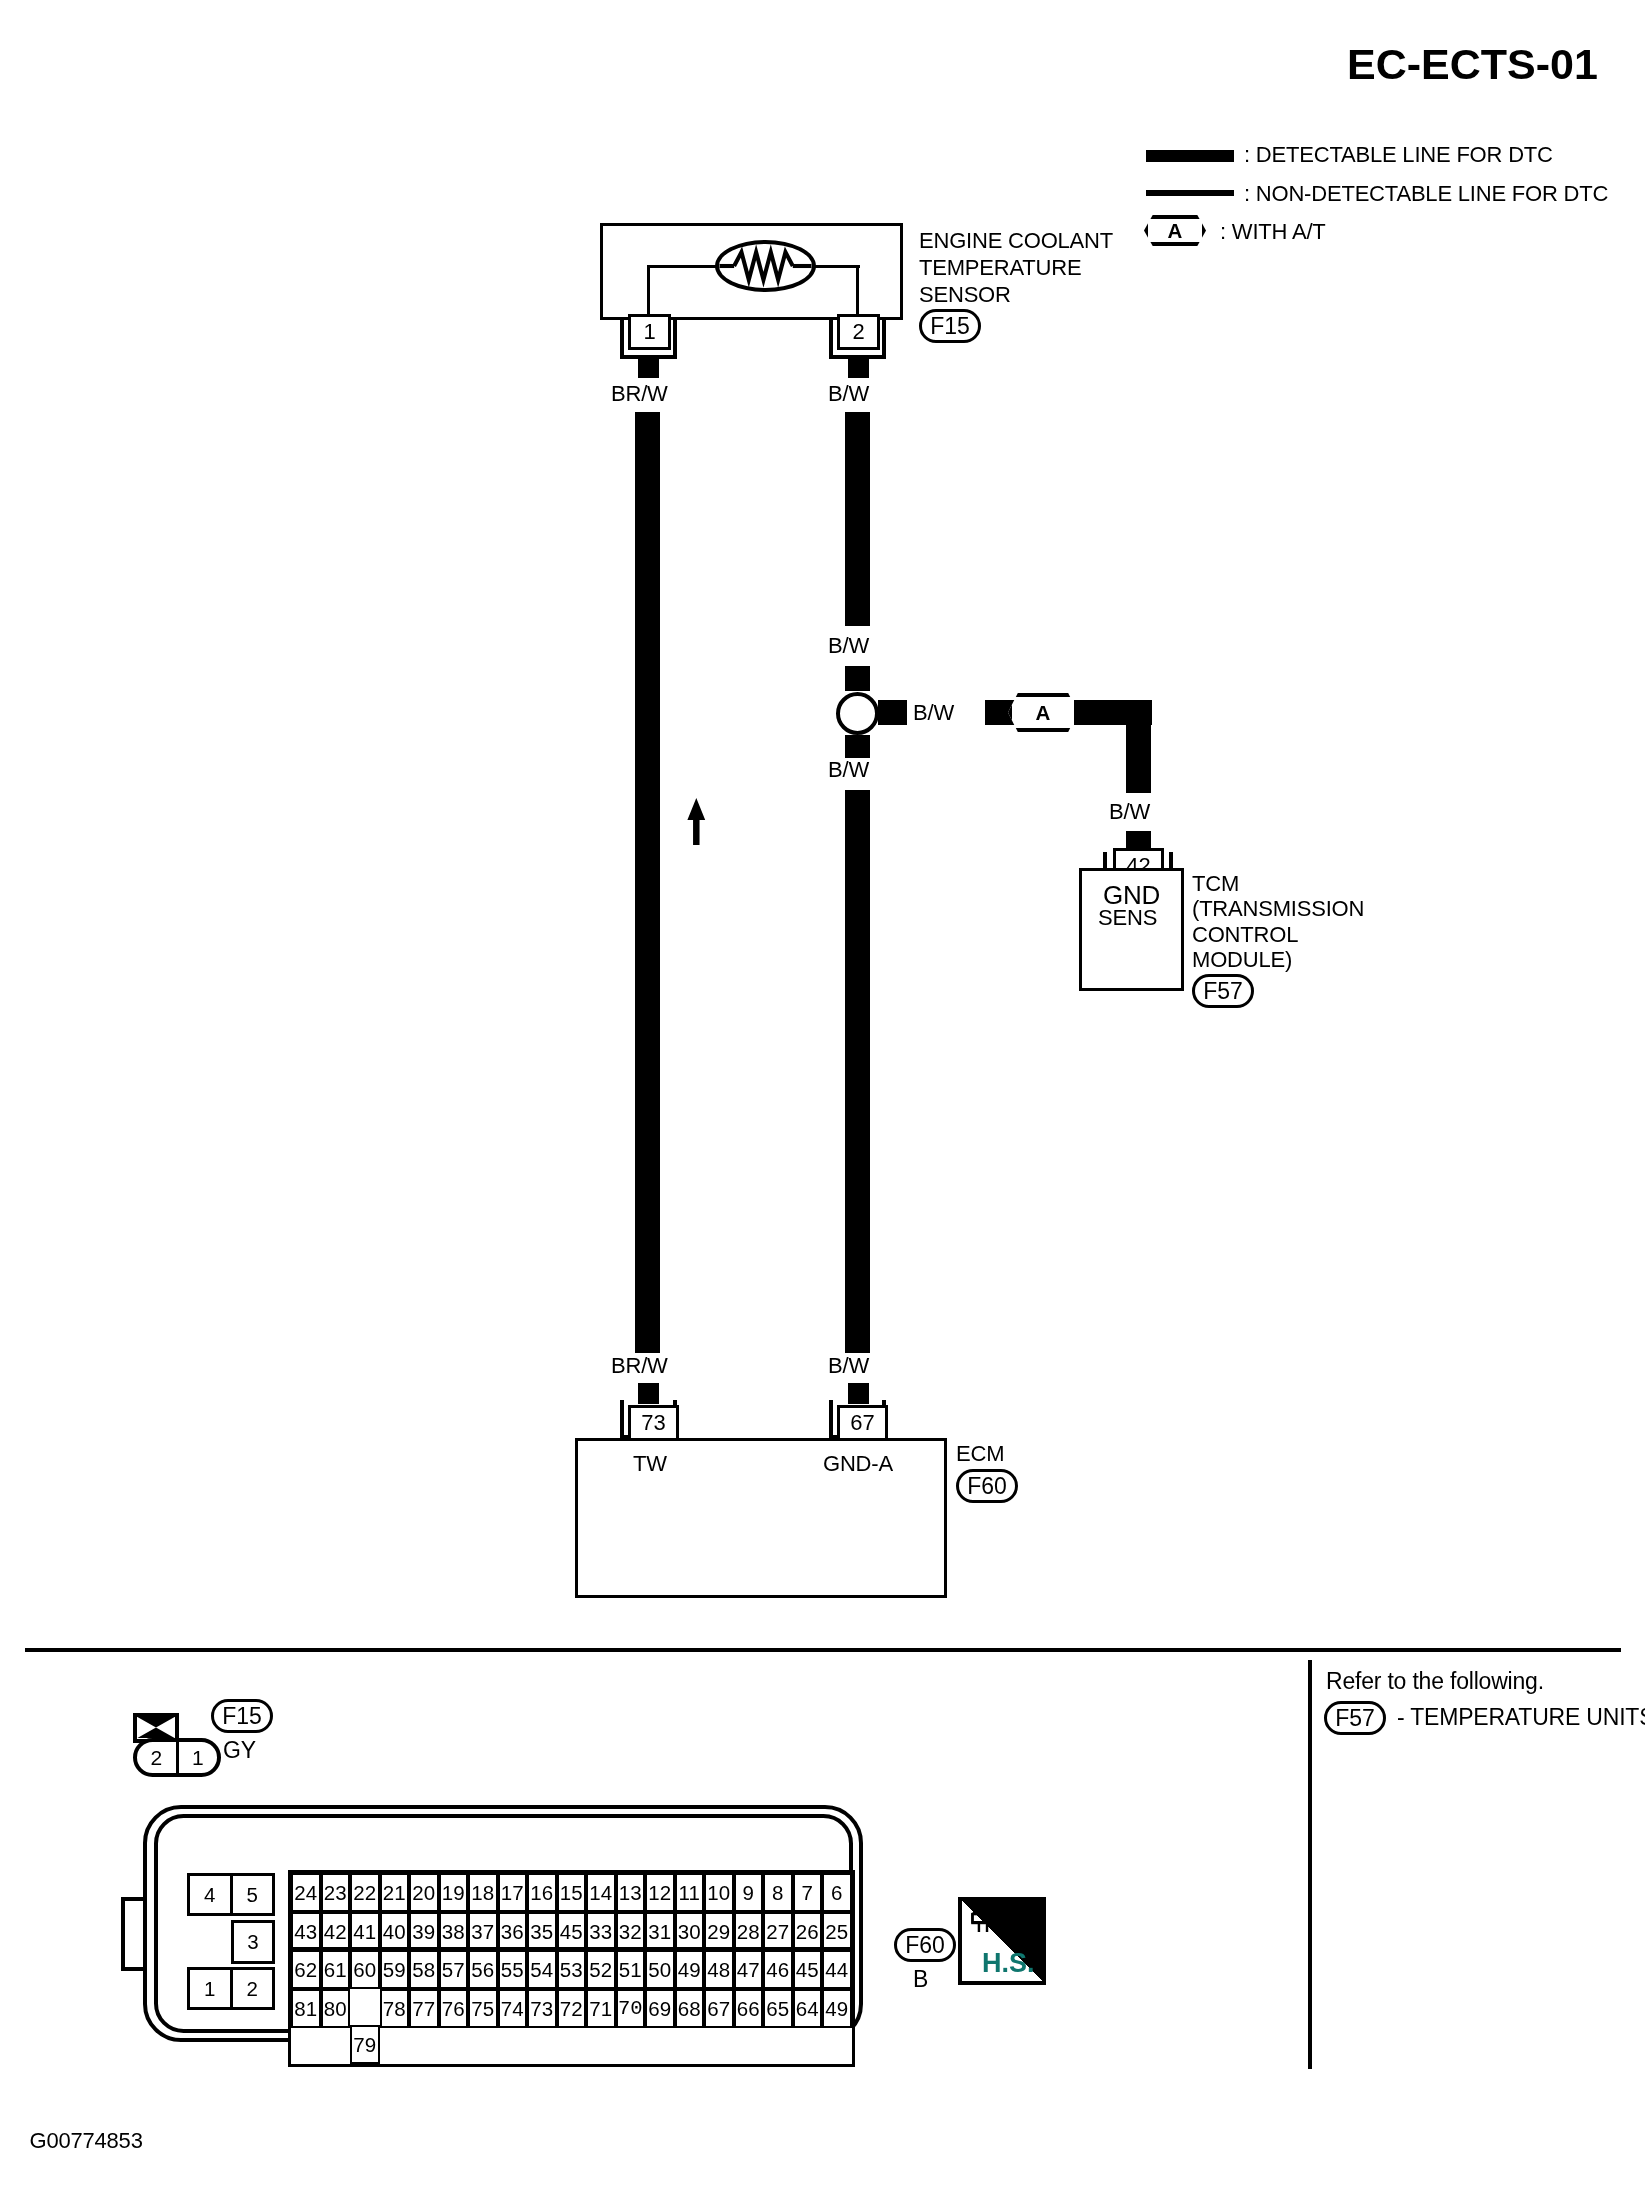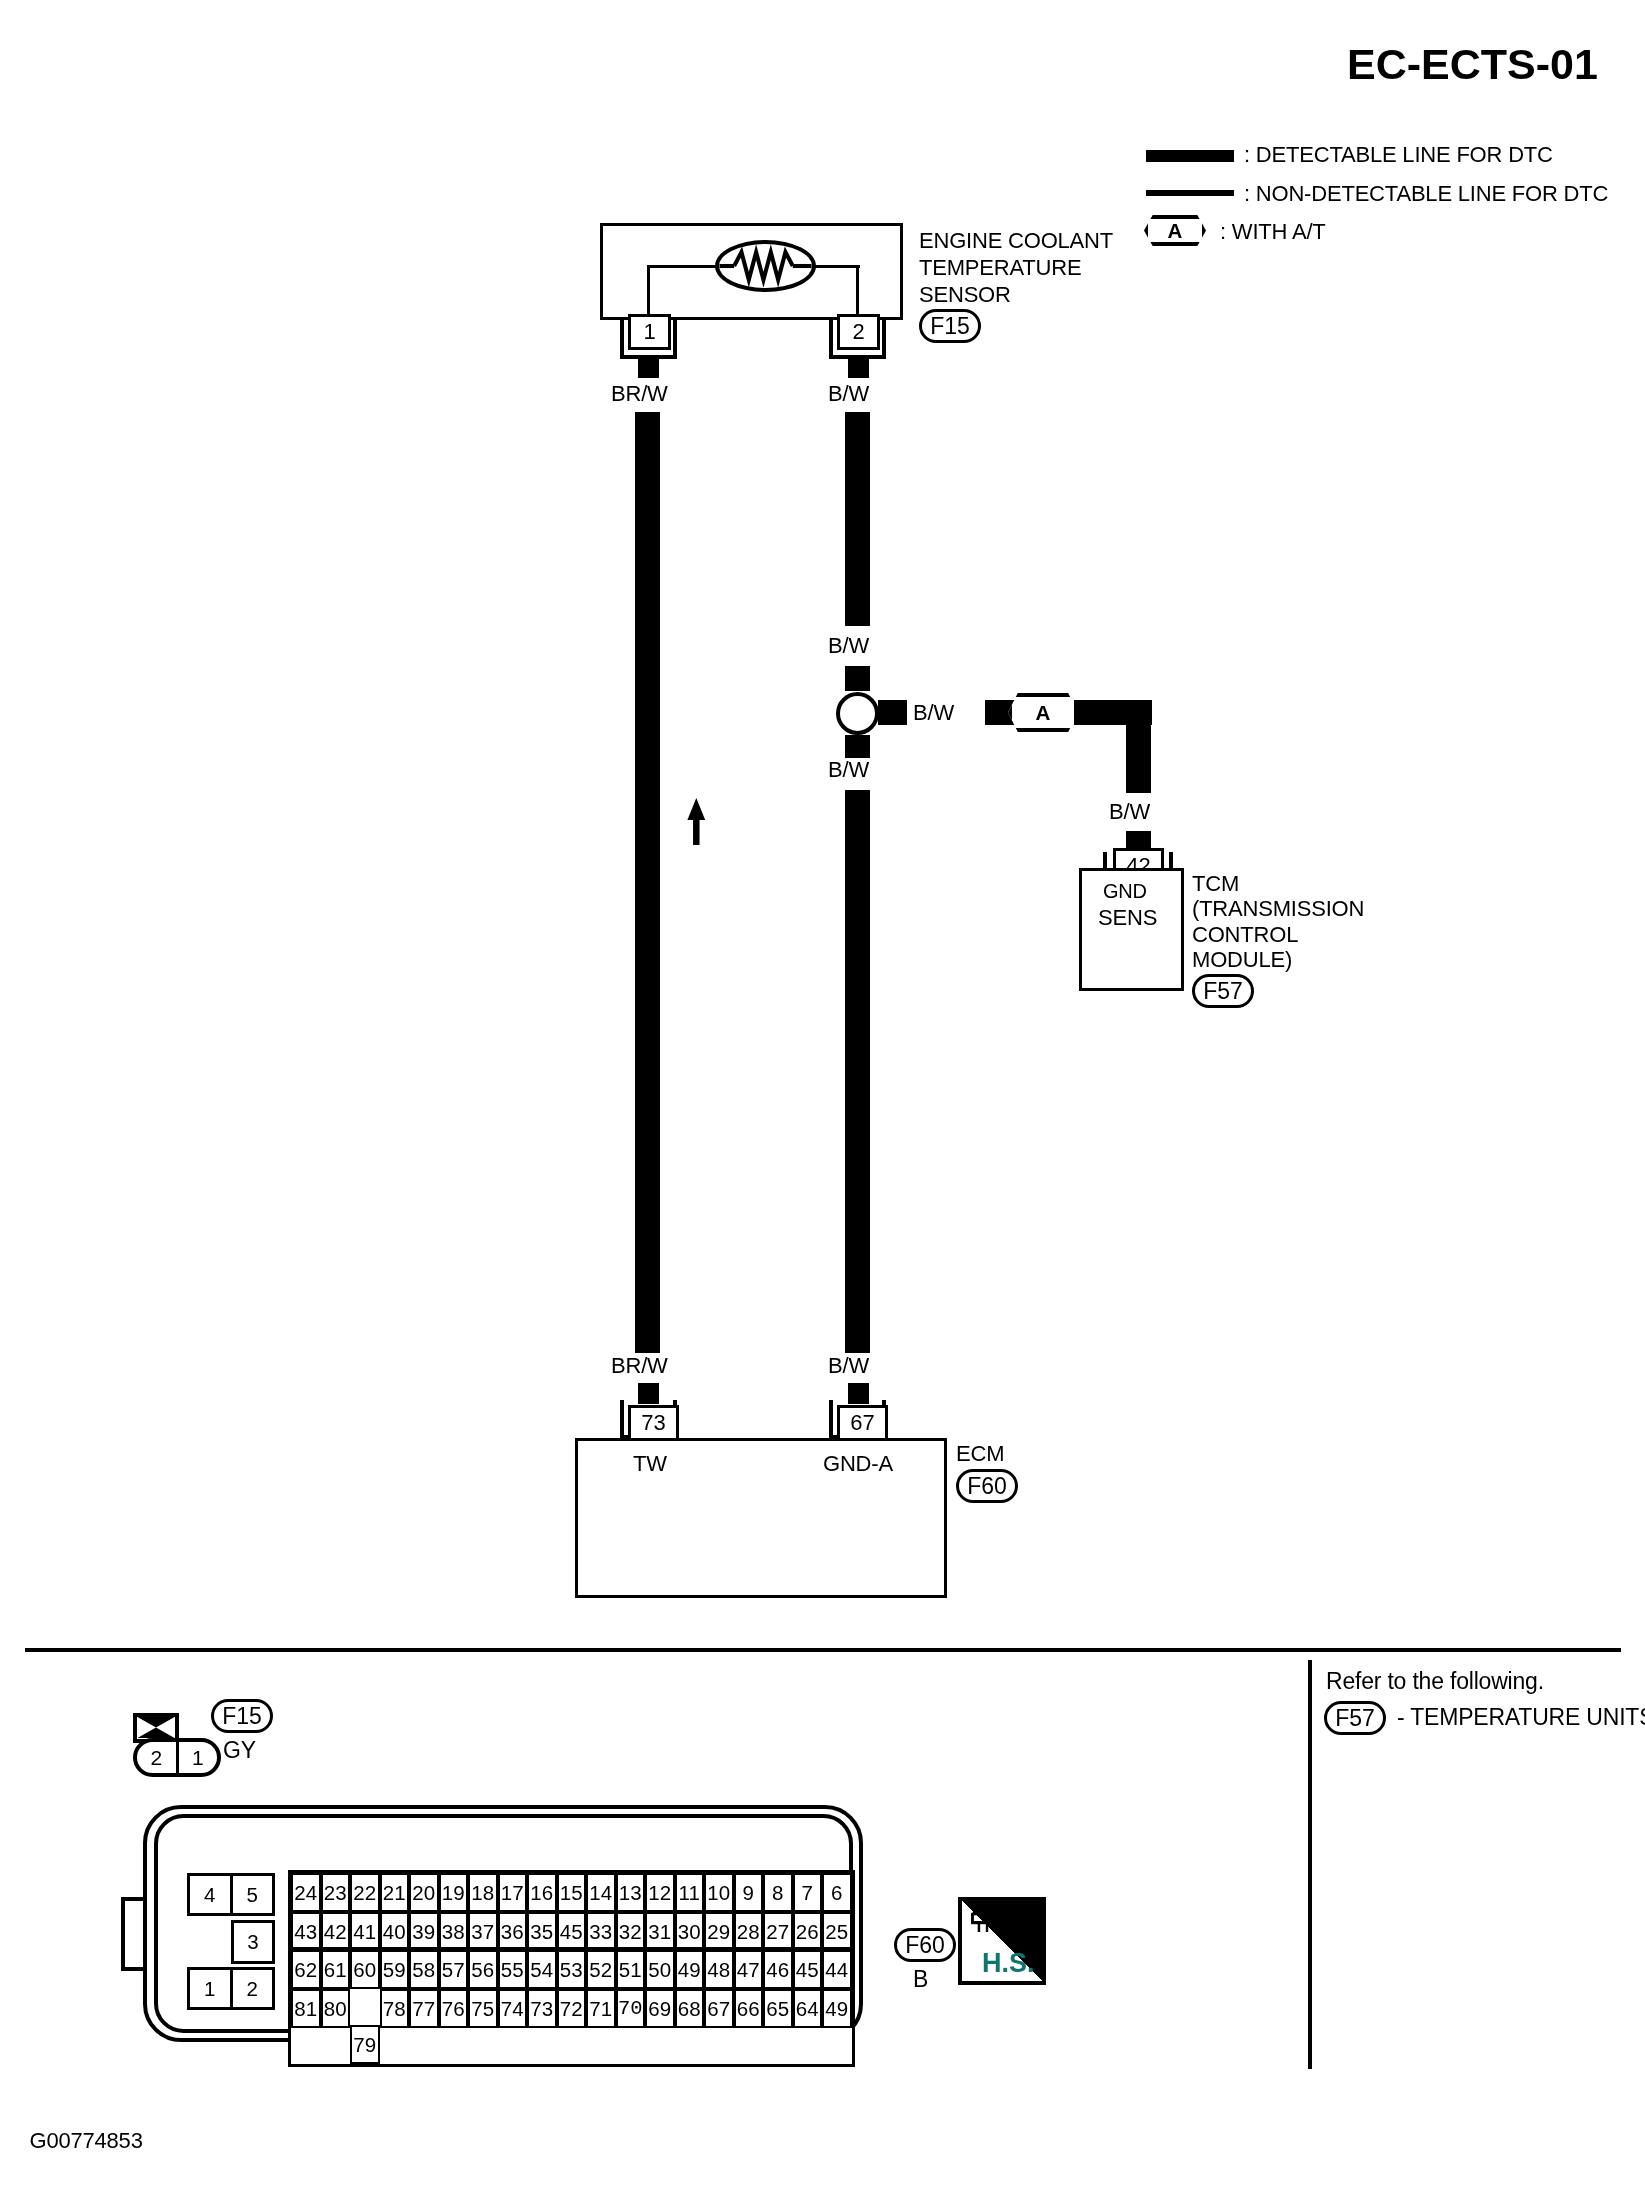--- a/index.html
+++ b/index.html
@@ -144,21 +144,21 @@
 <div class="arrowup" style="left:684px;top:798px;">
   <svg width="24.6" height="47" viewBox="0 0 30 58">
       <polygon points="15,0 26,27 19,27 19,58 11,58 11,27 4,27" fill="#000"></polygon>
     </svg>
 </div>
 
 <div>
   <div class="pinbkt" style="left:1103px;top:852px;width:70px;height:41px;"></div>
   <div class="pin" style="left:1113px;top:848px;width:51px;height:36px;">42</div>
   <div class="box" style="left:1079px;top:868px;width:105px;height:123px;"></div>
-  <div class="txt lbl" style="left:1103px;top:880px;font-size:20px;text-align:left;">GND</div>
+  <div class="txt lbl" style="left:1103px;top:880px;font-size:26px;text-align:left;">GND</div>
   <div class="txt lbl" style="left:1098px;top:905px;font-size:22px;">SENS</div>
 
   <div class="txt lbl" style="left:1192px;top:871px;">TCM</div>
   <div class="txt lbl" style="left:1192px;top:896px;">(TRANSMISSION</div>
   <div class="txt lbl" style="left:1192px;top:922px;">CONTROL</div>
   <div class="txt lbl" style="left:1192px;top:947px;">MODULE)</div>
   <div class="oval" style="left:1192px;top:974px;width:62px;height:34px;">F57</div>
 </div>
 
 <div>

